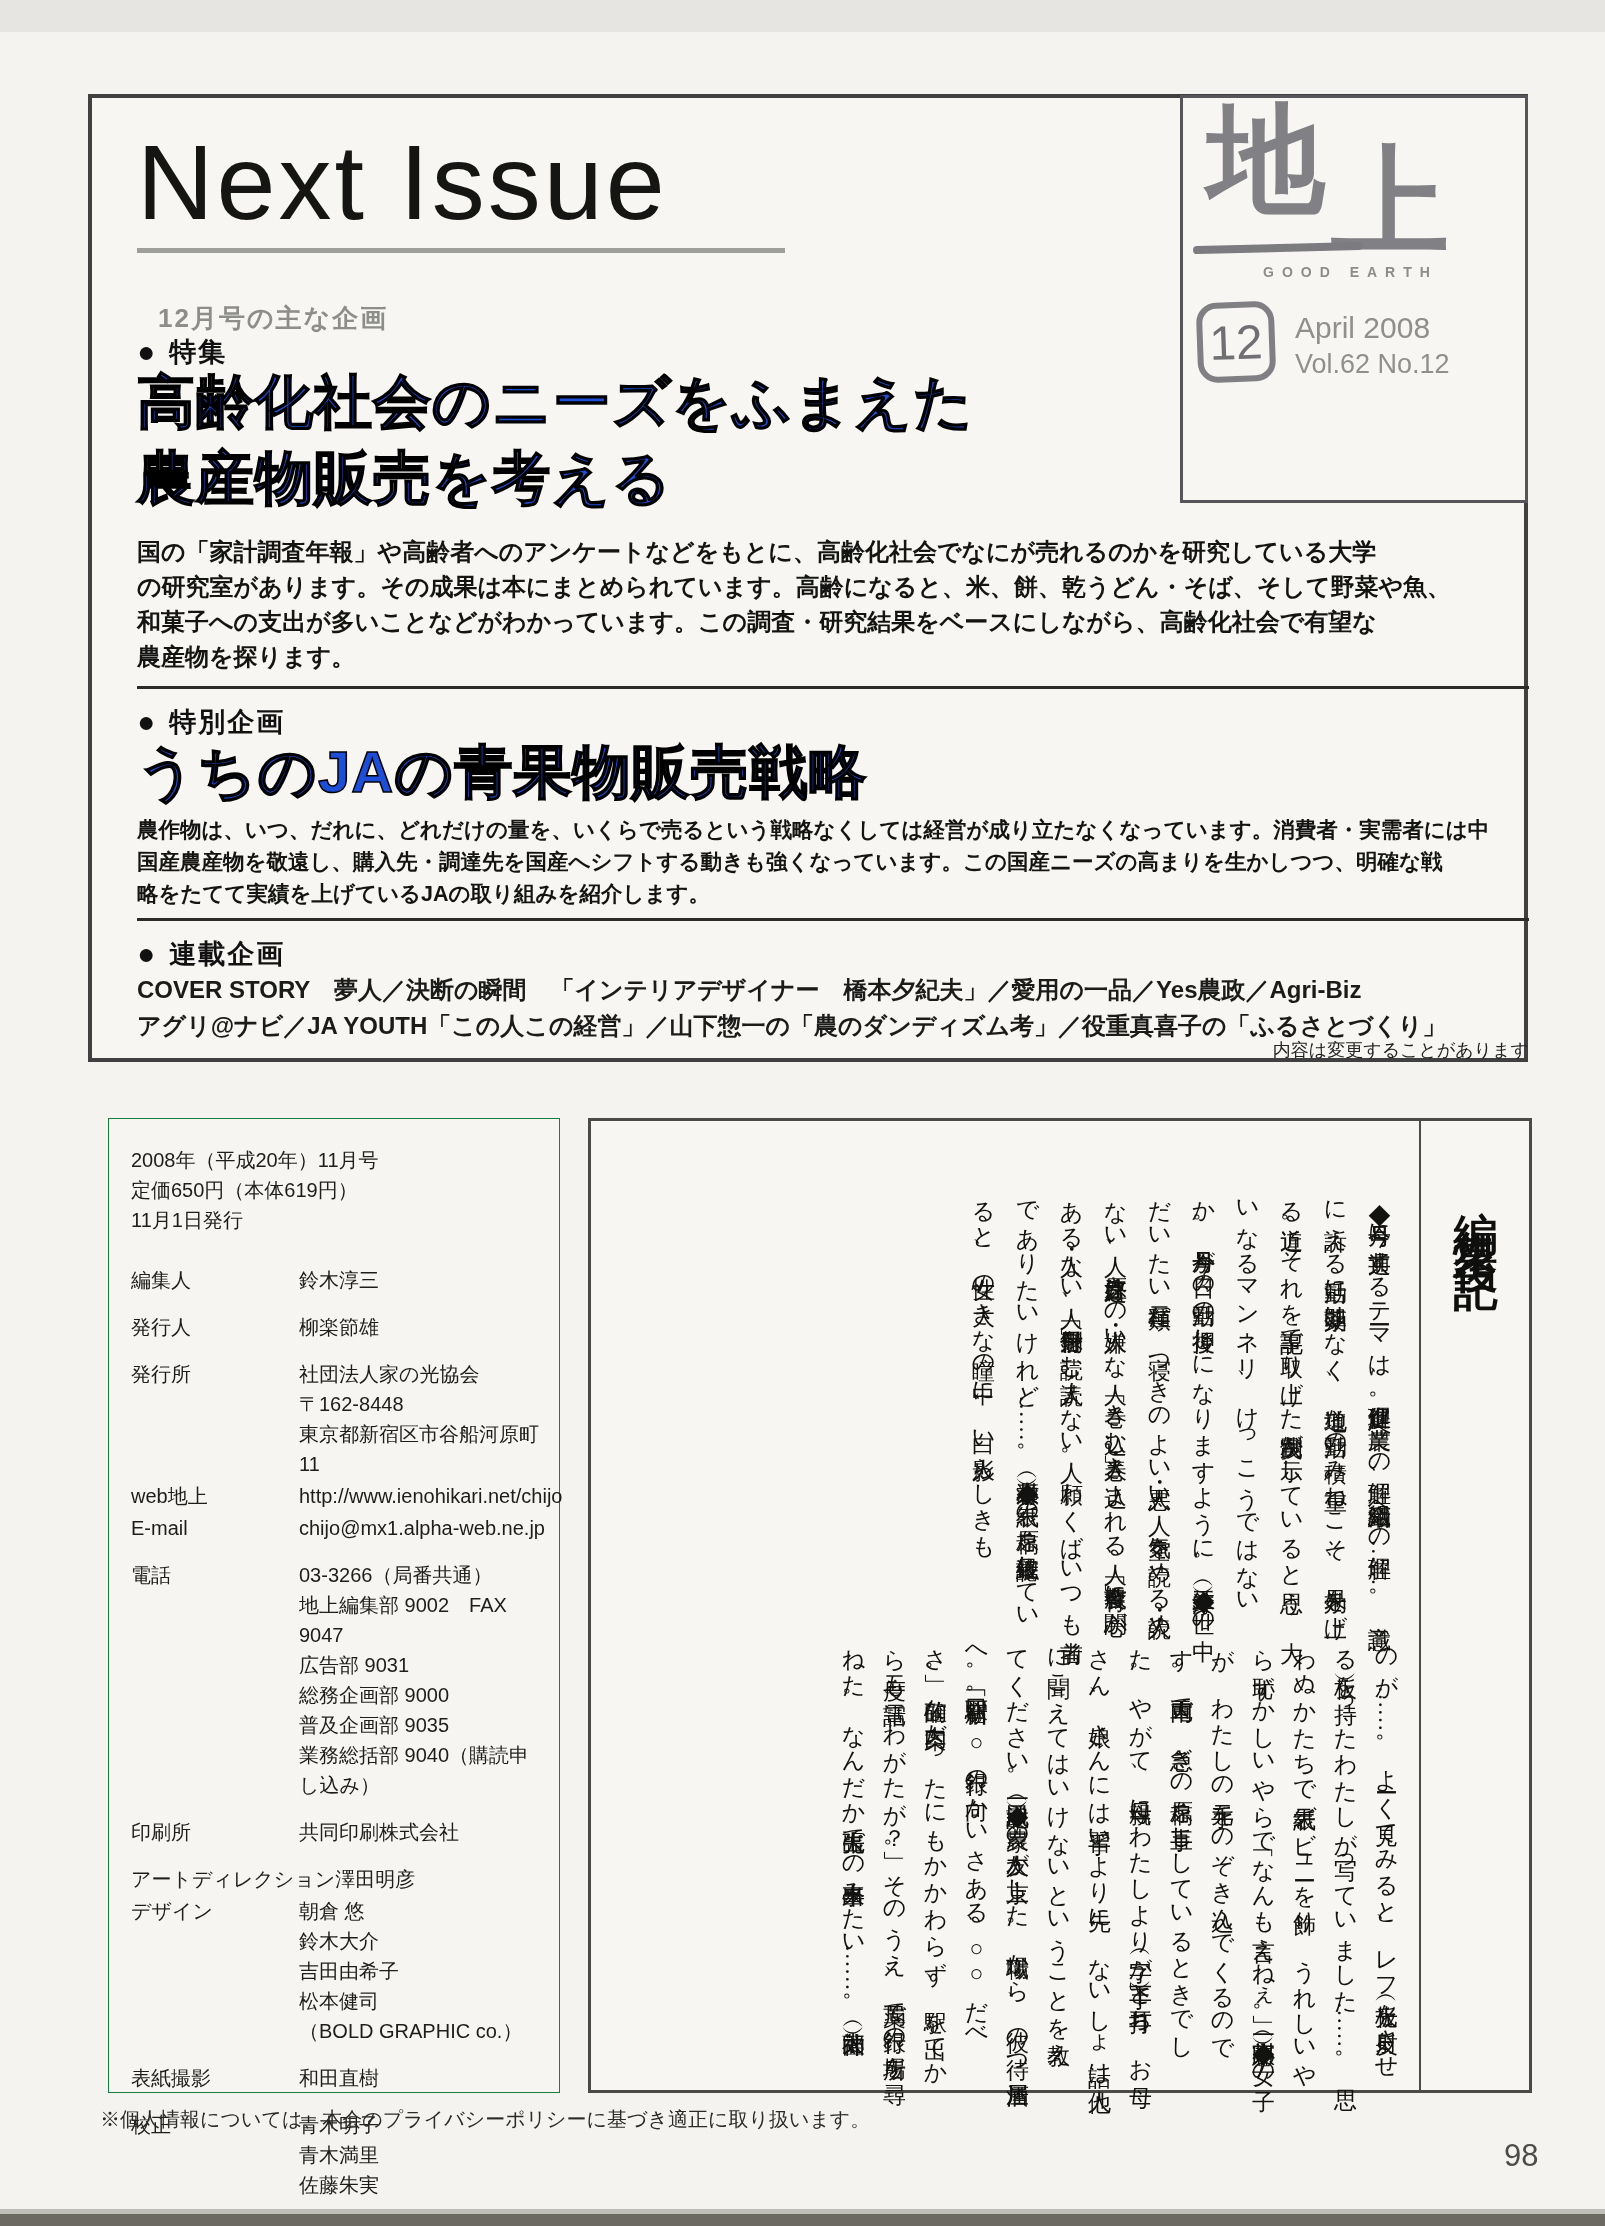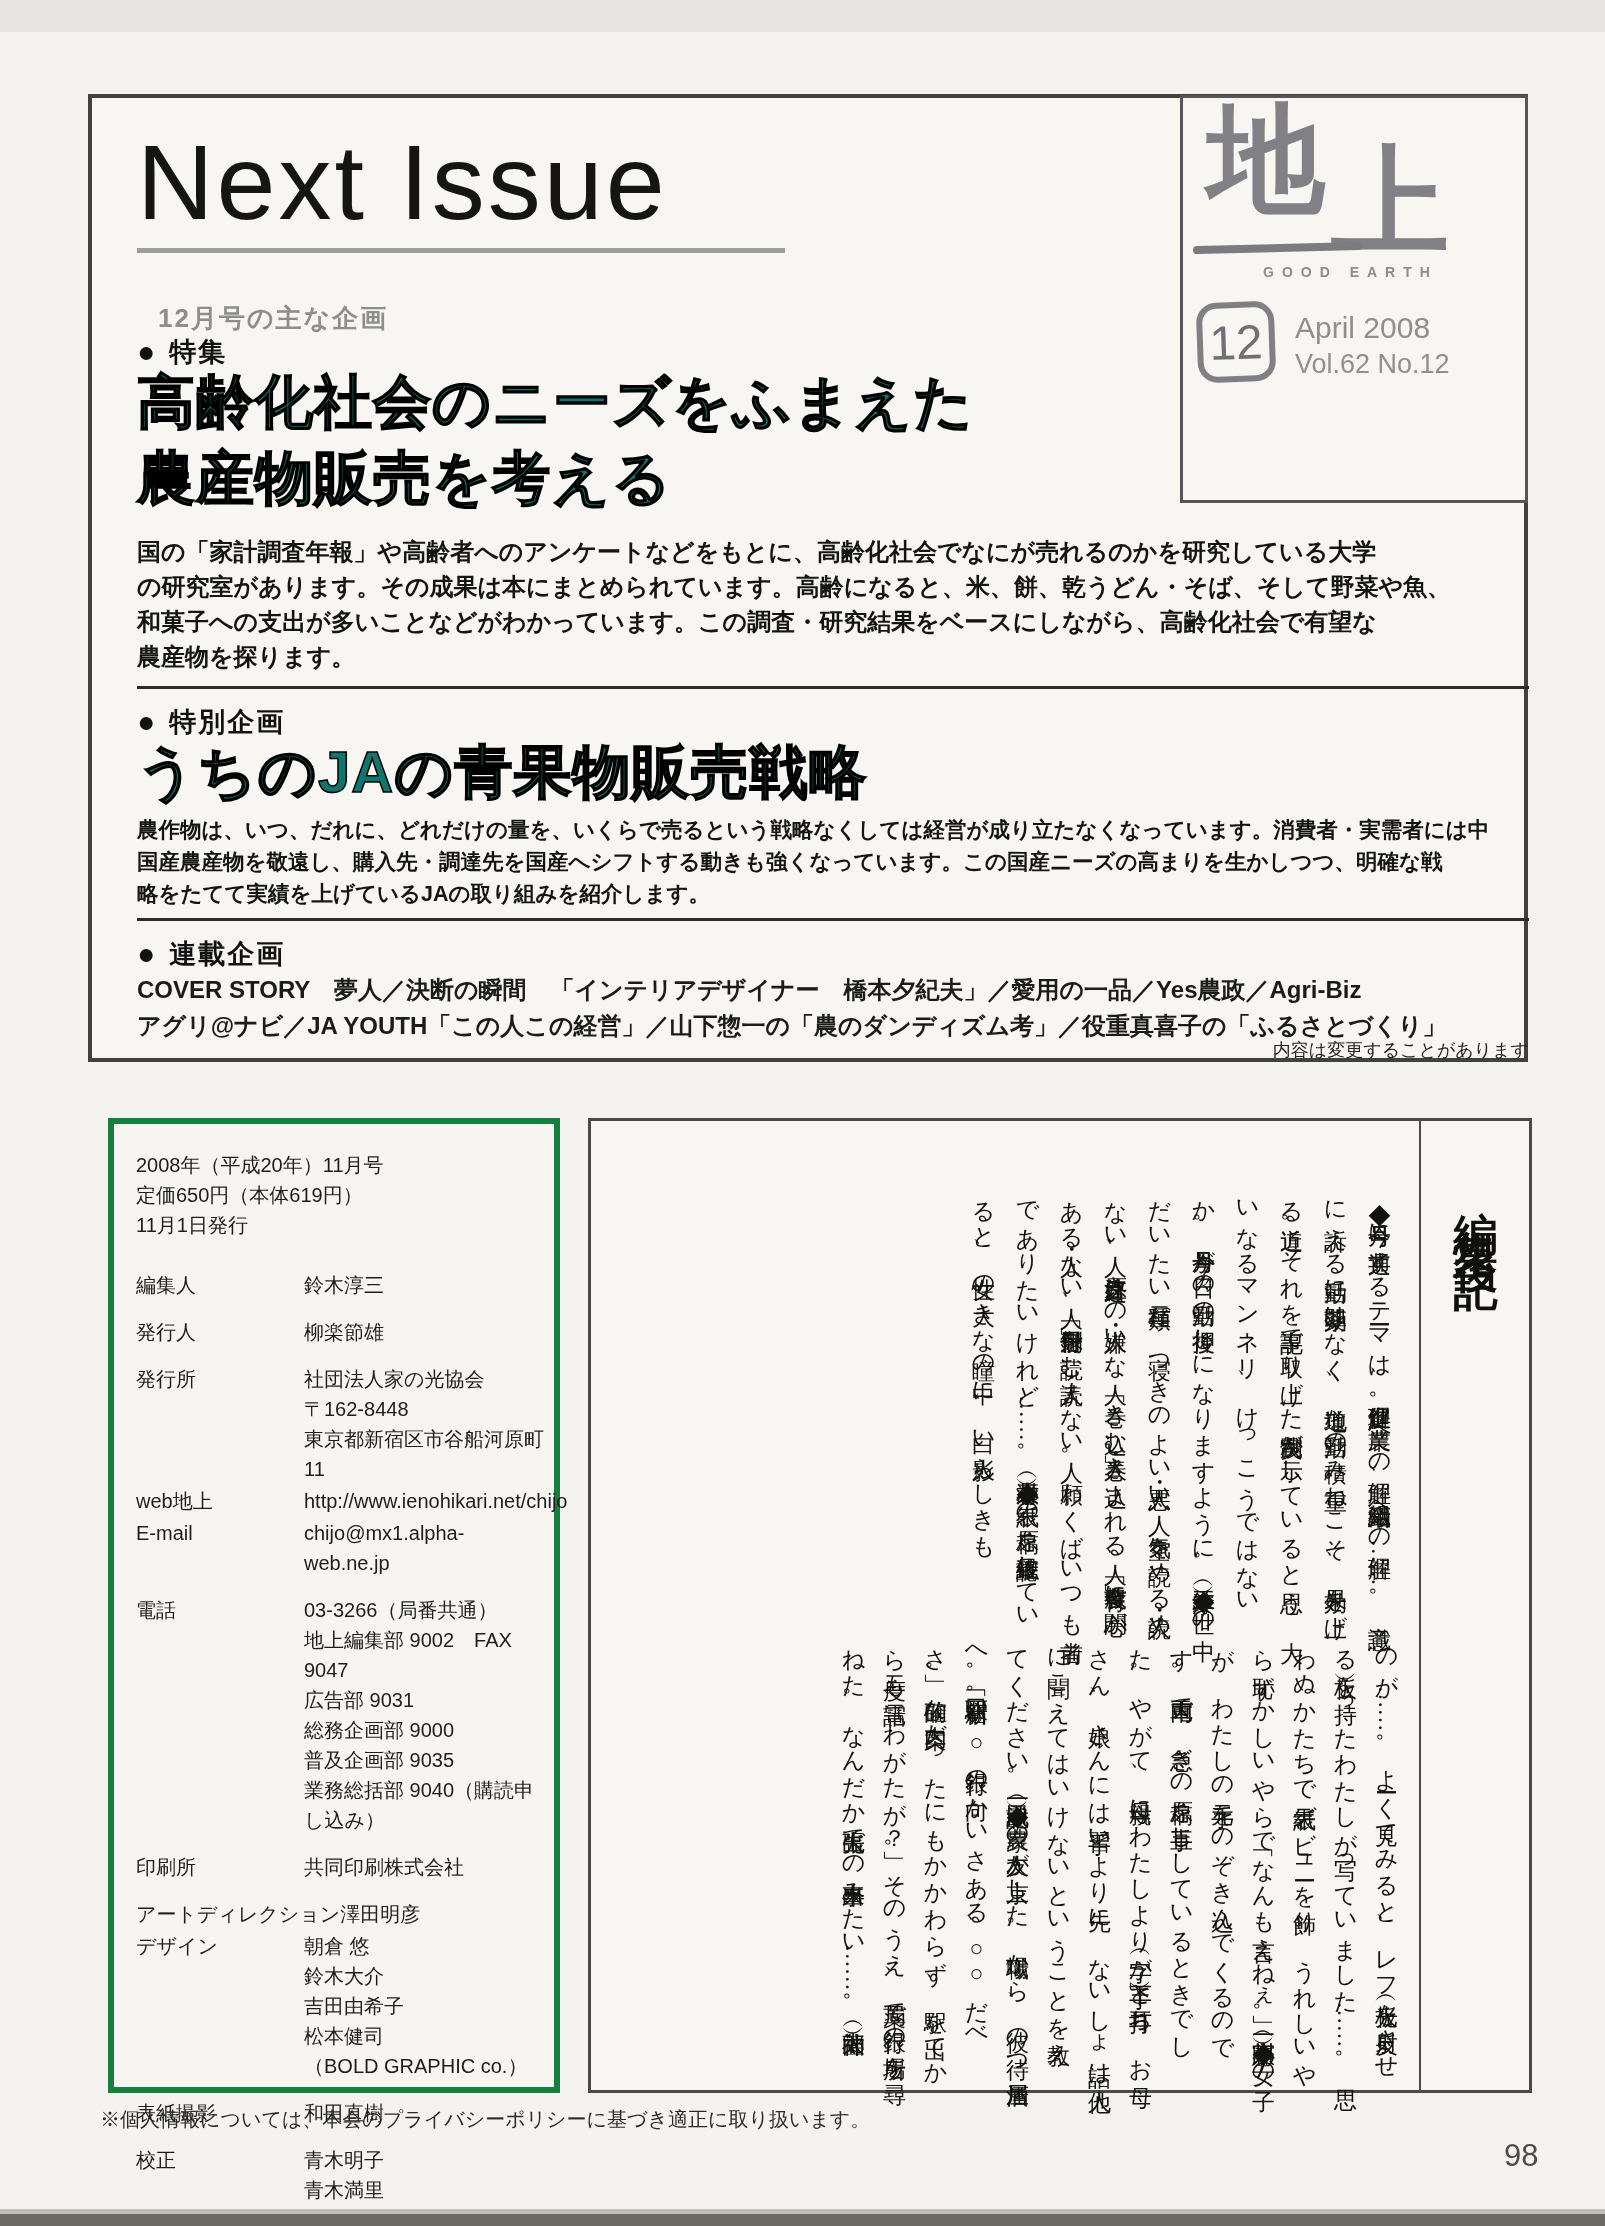--- a/index.html
+++ b/index.html
@@ -34,34 +34,34 @@
                    display:flex; align-items:center; justify-content:center;
                    font-size:48px; color:#6f6f74; }
   .issue-meta { position:absolute; left:112px; top:212px; color:#8f8f8c; line-height:36px; }
   .issue-date { font-size:30px; }
   .issue-vol  { font-size:27px; }
 
   .sections { position:absolute; left:45px; top:0; width:1392px; }
   .sec-label { position:absolute; display:flex; align-items:center; font-size:27px;
                font-weight:bold; color:#111; letter-spacing:2px; }
   .sec-label .dot { font-size:30px; margin-right:12px; line-height:1; }
-  .headline { position:absolute; font-size:58px; font-weight:bold; color:#0f766e;
+  .headline { position:absolute; font-size:58px; font-weight:bold; color:#1d4ed8;
               letter-spacing:1px; line-height:1.1; -webkit-text-stroke:1.5px #000; white-space:nowrap; }
   .body-text { position:absolute; white-space:pre-line; font-weight:bold; color:#141412; }
   .feature-body { top:436px; font-size:24px; line-height:35px; width:1392px; }
   .special-body { top:716px; font-size:21.5px; line-height:32px; width:1392px; }
   .rule { position:absolute; left:0; width:1392px; height:3px; background:#2c2c2a; }
   .serial-lines { position:absolute; top:874px; font-size:24px; font-weight:bold;
                   line-height:36px; white-space:pre-line; width:1392px; }
   .disclaimer { position:absolute; top:940px; width:1392px; text-align:right;
                 font-size:18px; color:#222; }
 
   
   .colophon { position:absolute; left:108px; top:1118px; width:452px; height:975px;
-              border:6px solid #15803d; padding:26px 10px 0 22px; font-size:20px;
+              border:1px solid #15803d; padding:26px 10px 0 22px; font-size:20px;
               line-height:30px; color:#1d1d1b; background:#f6f5f2; }
   .issue-info { white-space:pre-line; margin-bottom:30px; }
   .c-row { display:flex; margin-bottom:17px; }
   .c-row.tight { margin-bottom:2px; }
   .c-label { flex:0 0 168px; white-space:nowrap; }
   .c-value { flex:1; white-space:pre-line; }
 
   
   .ednote { position:absolute; left:588px; top:1118px; width:944px; height:975px;
             border:3px solid #4a4a47; background:#f7f6f3;

